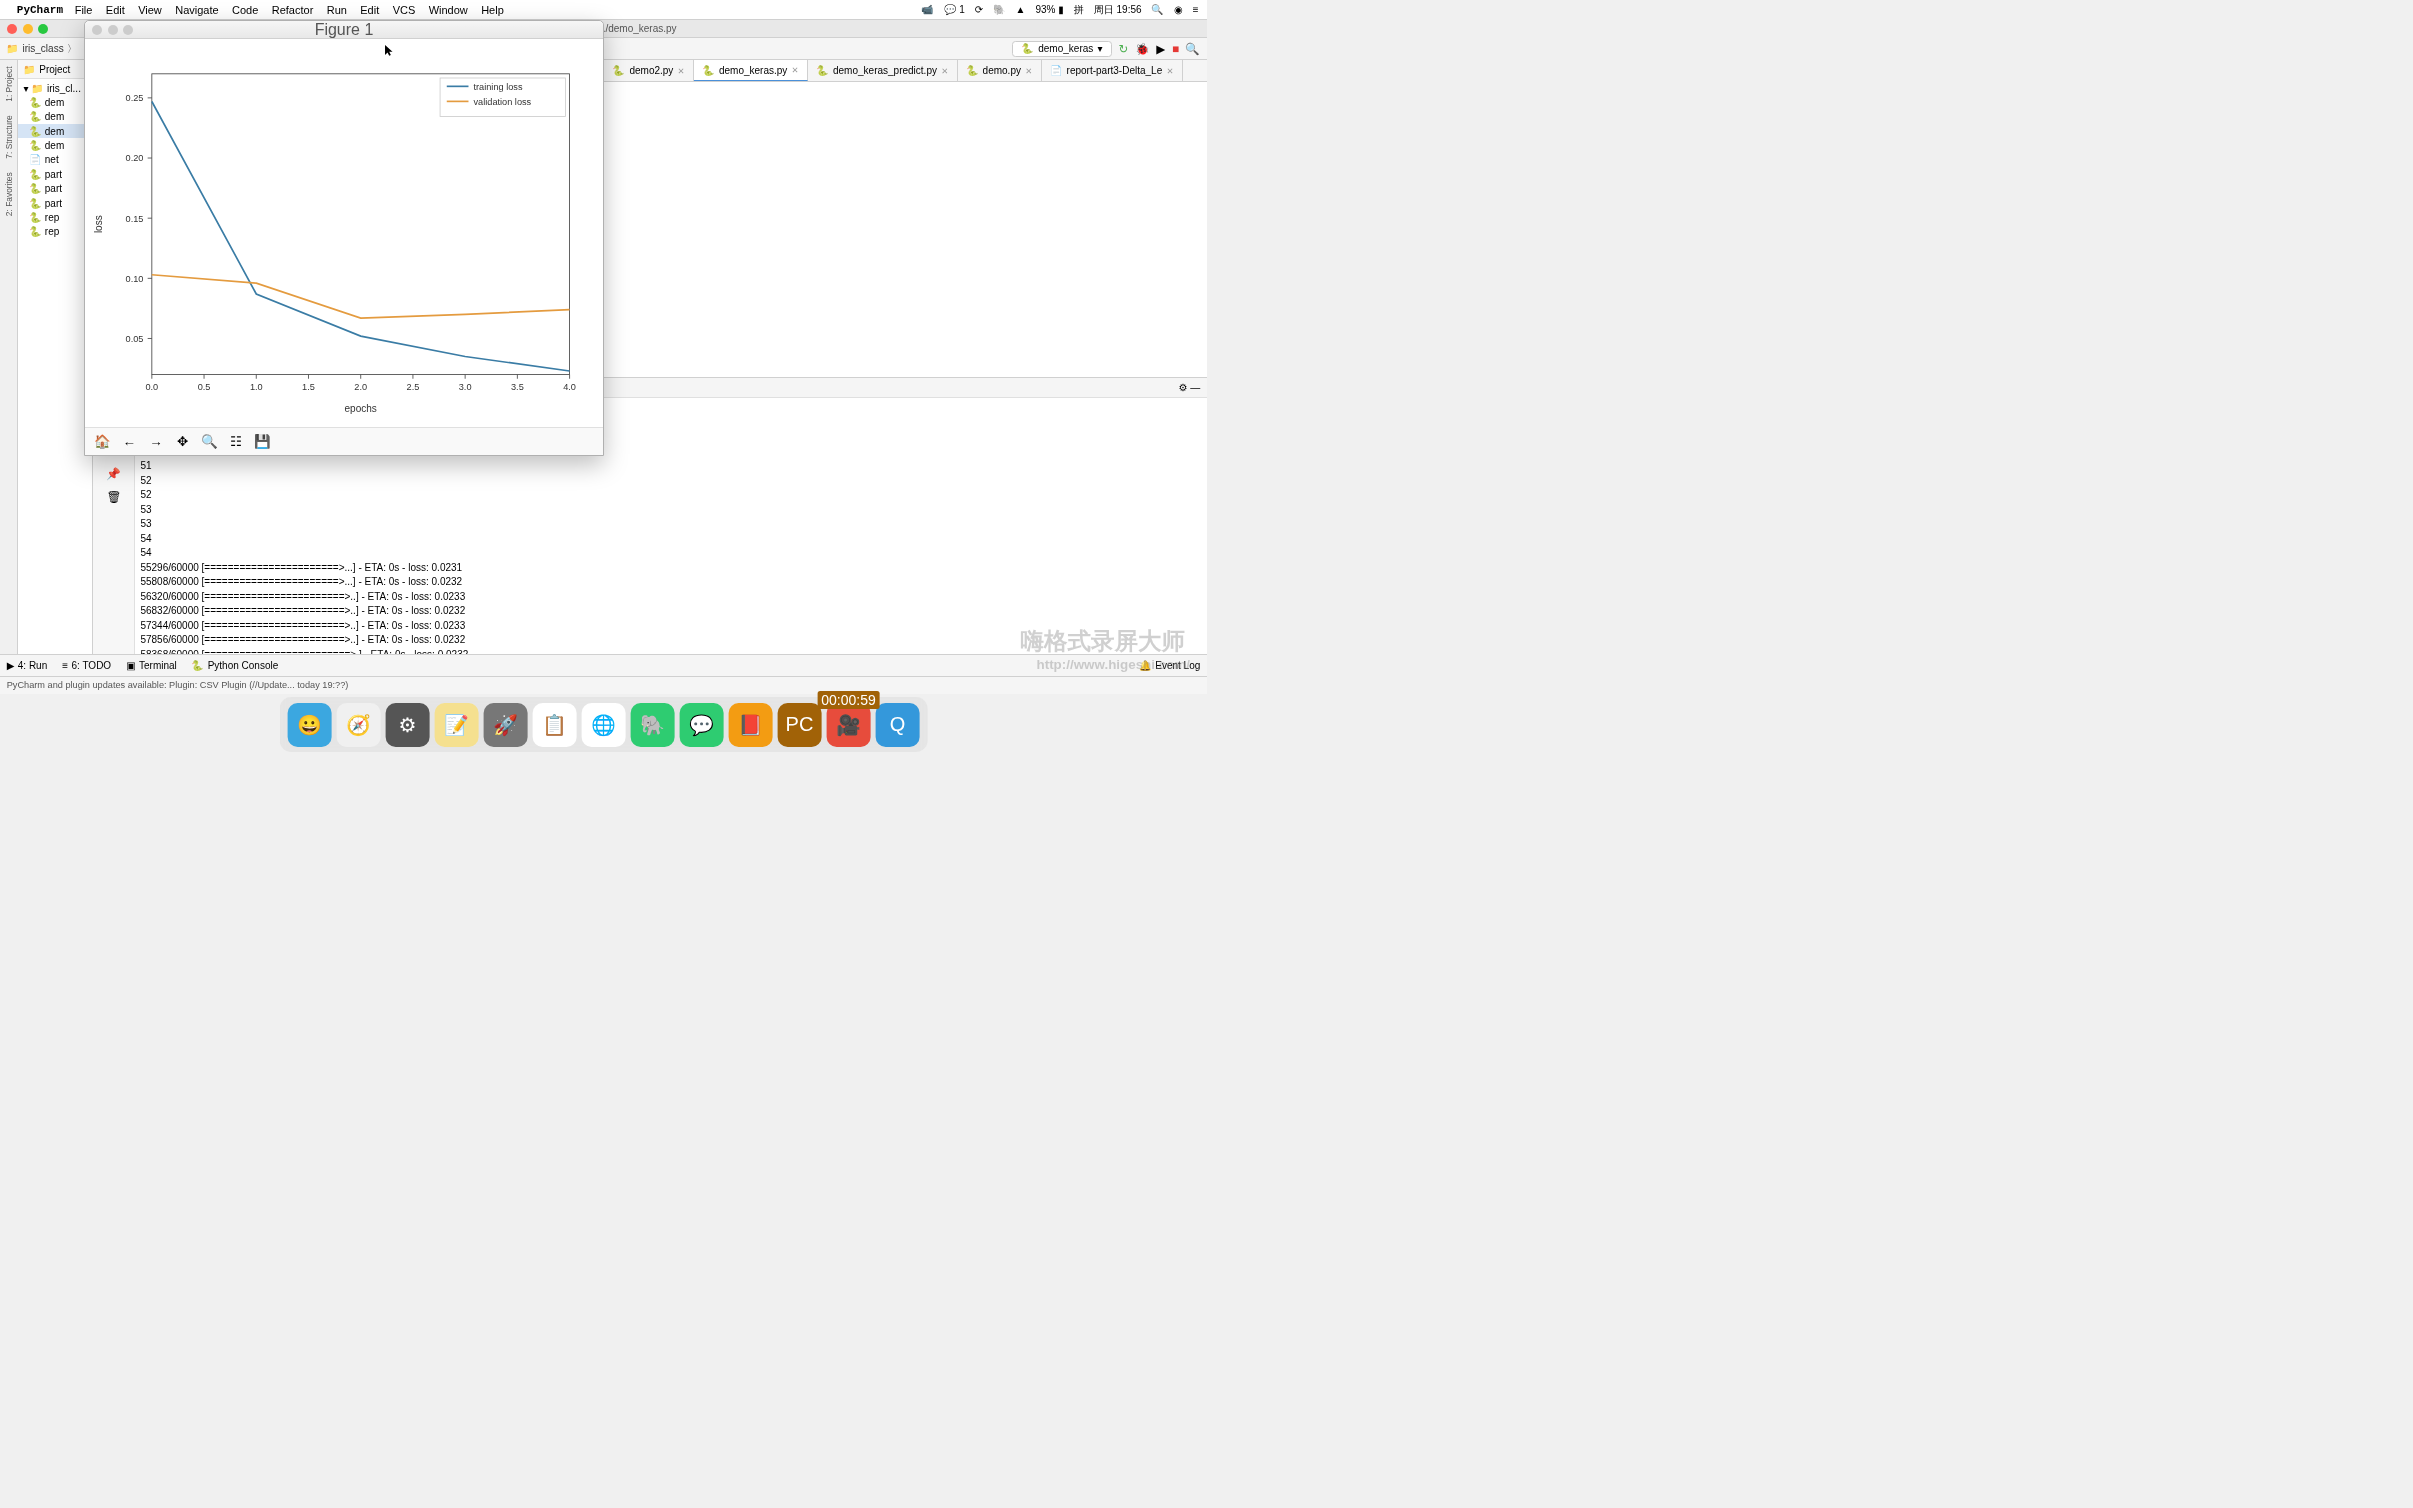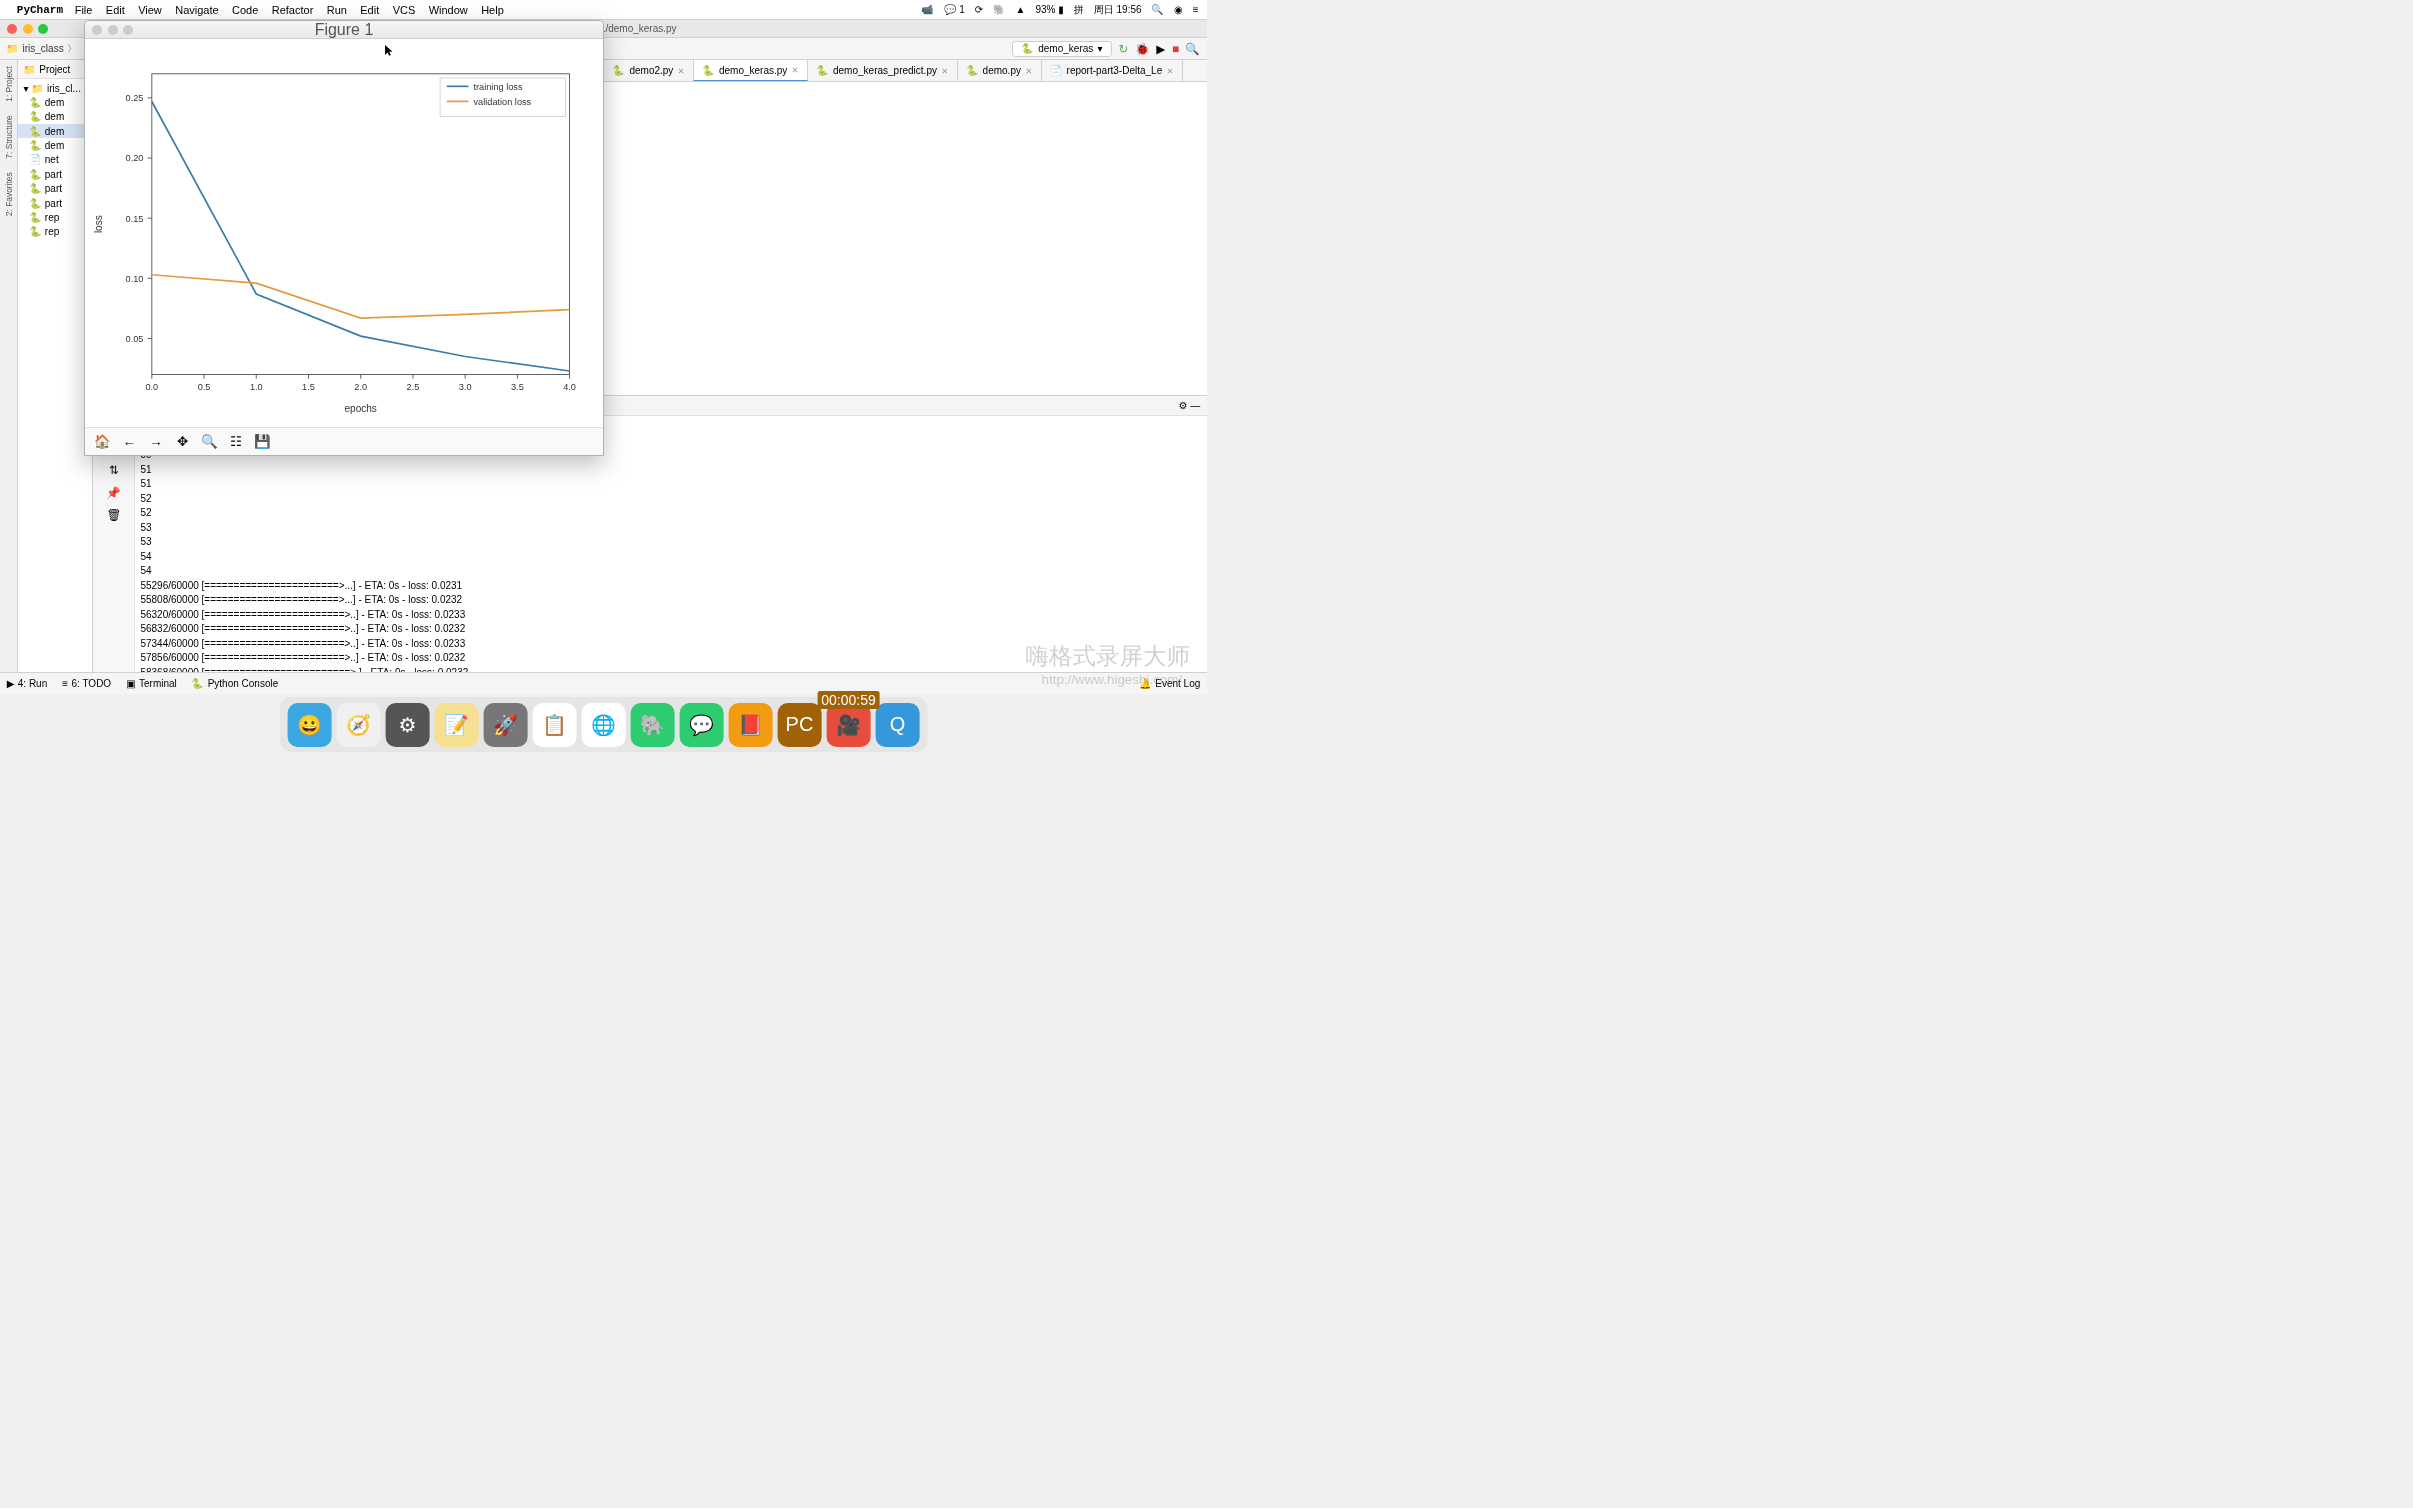--- a/index.html
+++ b/index.html
@@ -71,21 +71,21 @@
     svg.chart { width: 100%; height: 100%; }
     .axis { stroke: #444; stroke-width: 1; }
     .tick-label { font-size: 11px; fill: #333; }
     .axis-label { font-size: 12px; fill: #333; }
     .legend-box { fill: #fff; stroke: #ccc; }
 
     
     .dock { position: absolute; left: 50%; bottom: 1.7px; transform: translateX(-50%); height: 55px; background: rgba(220,220,220,0.55); border-radius: 11.7px; display: flex; align-items: center; padding: 0 8.4px; gap: 5px; backdrop-filter: blur(5px); }
     .dock-icon { width: 44px; height: 44px; border-radius: 10px; background: #bbb; display: flex; align-items: center; justify-content: center; font-size: 20px; color: #fff; }
 
-    .watermark { position: absolute; right: 17px; bottom: 67px; font-size: 23.5px; color: rgba(120,120,120,0.35); pointer-events: none; font-weight: 400; }
+    .watermark { position: absolute; right: 17px; bottom: 82px; font-size: 23.5px; color: rgba(120,120,120,0.35); pointer-events: none; font-weight: 700; }
     .watermark small { display:block; font-size: 13.4px; margin-left: 16px; }
 
     .cursor-dot { position: absolute; width: 8.4px; height: 11.7px; pointer-events: none; }
   </style>
 </head>
 <body>
 
 <div class="menubar">
   <span class="apple"></span>
   <span class="appname">PyCharm</span>
@@ -208,20 +208,23 @@
   </div>
 
   <div class="bottom-tool-tabs">
     <div class="bt-tab">▶ <span>4: Run</span></div>
     <div class="bt-tab">≡ <span>6: TODO</span></div>
     <div class="bt-tab">▣ <span>Terminal</span></div>
     <div class="bt-tab">🐍 <span>Python Console</span></div>
     <div style="margin-left:auto" class="bt-tab">🔔 <span>Event Log</span></div>
   </div>
 
+  <div class="status-bar">
+    <span>PyCharm and plugin updates available: Plugin: CSV Plugin (//Update... today 19:??)</span>
+  </div>
 </div>
 
 <div class="figure-window">
   <div class="figure-titlebar">
     <div class="traffic">
       <div class="tl-dot tl-inactive"></div>
       <div class="tl-dot tl-inactive"></div>
       <div class="tl-dot tl-inactive"></div>
     </div>
     <span>Figure 1</span>

